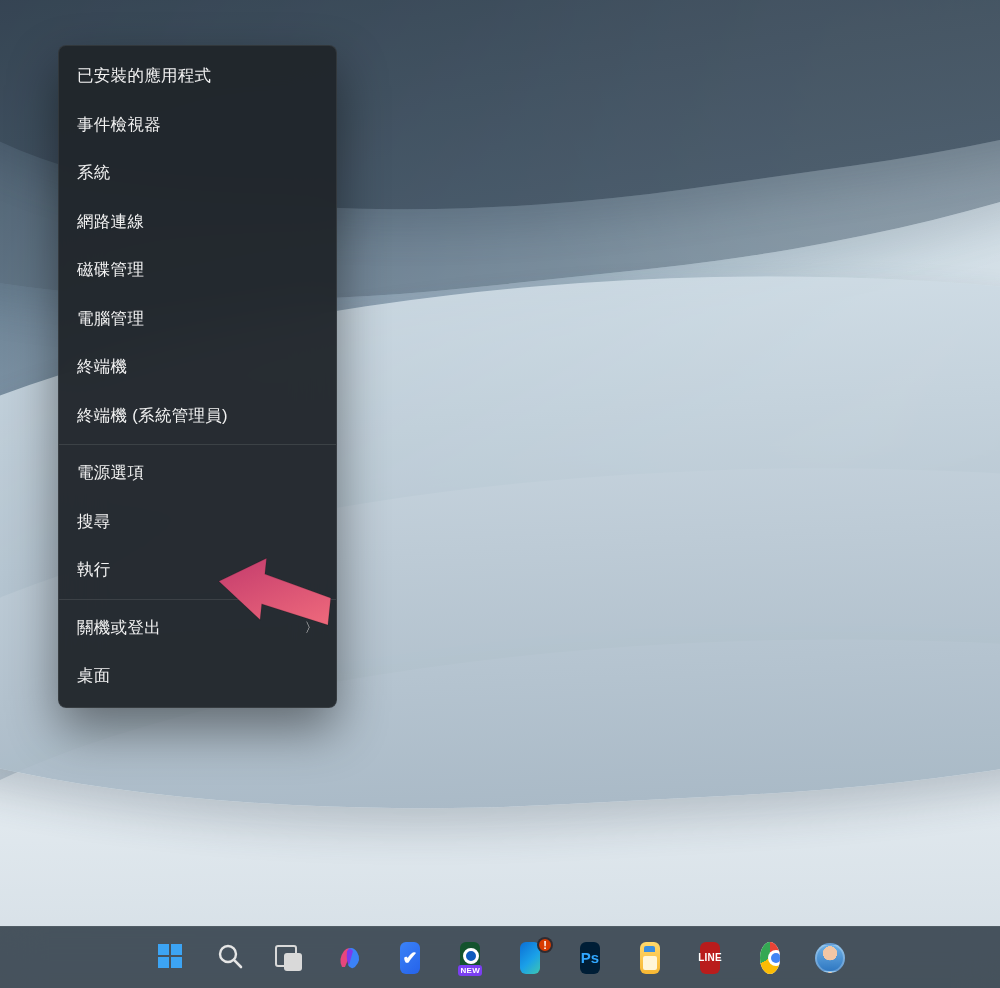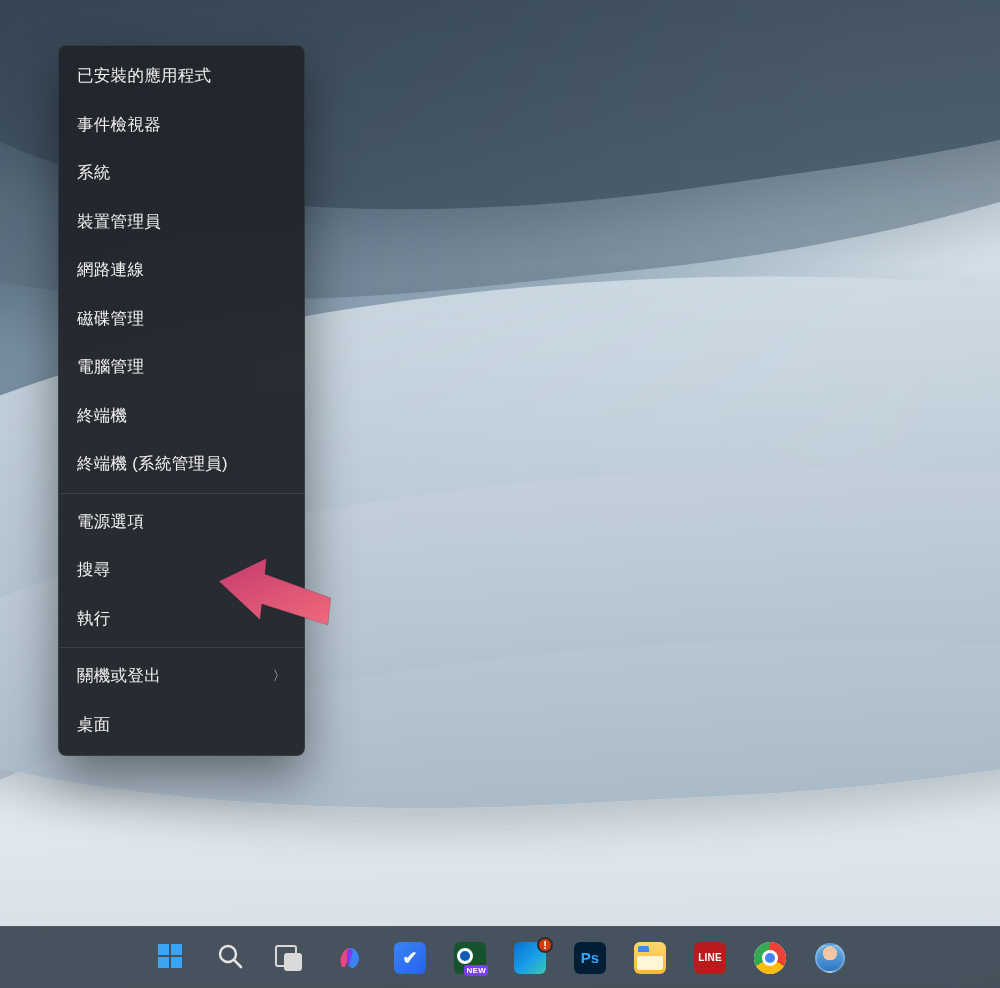--- a/index.html
+++ b/index.html
@@ -27,21 +27,21 @@
   .wallpaper::after  { left:-260px; top:280px;  width:1800px; height:520px; transform:rotate(-3deg); opacity:.9; background:linear-gradient(180deg,#cfdce5,#a5b6c3);}
   .wp-layer.a { left:-200px; top:470px; width:1850px; height:500px; transform:rotate(-2deg); background:linear-gradient(180deg,#e0e9f0,#b7c6d1);}
   .wp-layer.b { left:-160px; top:640px; width:1900px; height:520px; transform:rotate(-1deg); background:linear-gradient(180deg,#edf3f7,#c6d2db);}
   .wp-layer.c { left:-120px; top:-420px;width:1700px; height:600px; transform:rotate(-8deg); background:linear-gradient(180deg,#25313d,#3f5060); opacity:.8;}
 
   
   .context-menu {
     position: absolute;
     left: 58px;
     top: 45px;
-    width: 247px;
+    width: 279px;
     background: rgba(32,37,43,.96);
     border: 1px solid rgba(255,255,255,.08);
     border-radius: 8px;
     box-shadow: 0 22px 50px rgba(0,0,0,.45);
     padding: 6px 0;
     backdrop-filter: blur(20px);
   }
   .context-menu .item {
     display: flex; align-items: center; justify-content: space-between;
     height: 48.5px;
@@ -80,21 +80,21 @@
     backdrop-filter: blur(20px);
   }
   .tb-btn {
     width: 46px; height: 46px;
     display: flex; align-items: center; justify-content: center;
     border-radius: 6px;
     position: relative;
   }
 
   .ico-app {
-    width: 32px; height: 32px; border-radius: 6px;
+    width: 20px; height: 32px; border-radius: 6px;
     display:flex; align-items:center; justify-content:center;
     font-weight:700; font-size:15px; color:#fff;
   }
   .ico-start svg{width:28px;height:28px;}
   .ico-search { color:#e6e6e6;}
   .ico-taskview{ width:30px; height:26px; position:relative;}
   .ico-taskview::before{content:"";position:absolute;left:0;top:0;width:18px;height:18px;border:2px solid #d9d9d9;border-radius:3px;}
   .ico-taskview::after{content:"";position:absolute;left:9px;top:8px;width:18px;height:18px;background:#d9d9d9;border-radius:3px;}
 
   .badge {
@@ -141,23 +141,20 @@
   <div class="item">
       <span>已安裝的應用程式</span>
     </div>
   <div class="item">
       <span>事件檢視器</span>
     </div>
   <div class="item">
       <span>系統</span>
     </div>
   <div class="item">
-      <span>裝置管理員</span>
-    </div>
-  <div class="item">
       <span>網路連線</span>
     </div>
   <div class="item">
       <span>磁碟管理</span>
     </div>
   <div class="item">
       <span>電腦管理</span>
     </div>
   <div class="item">
       <span>終端機</span>

